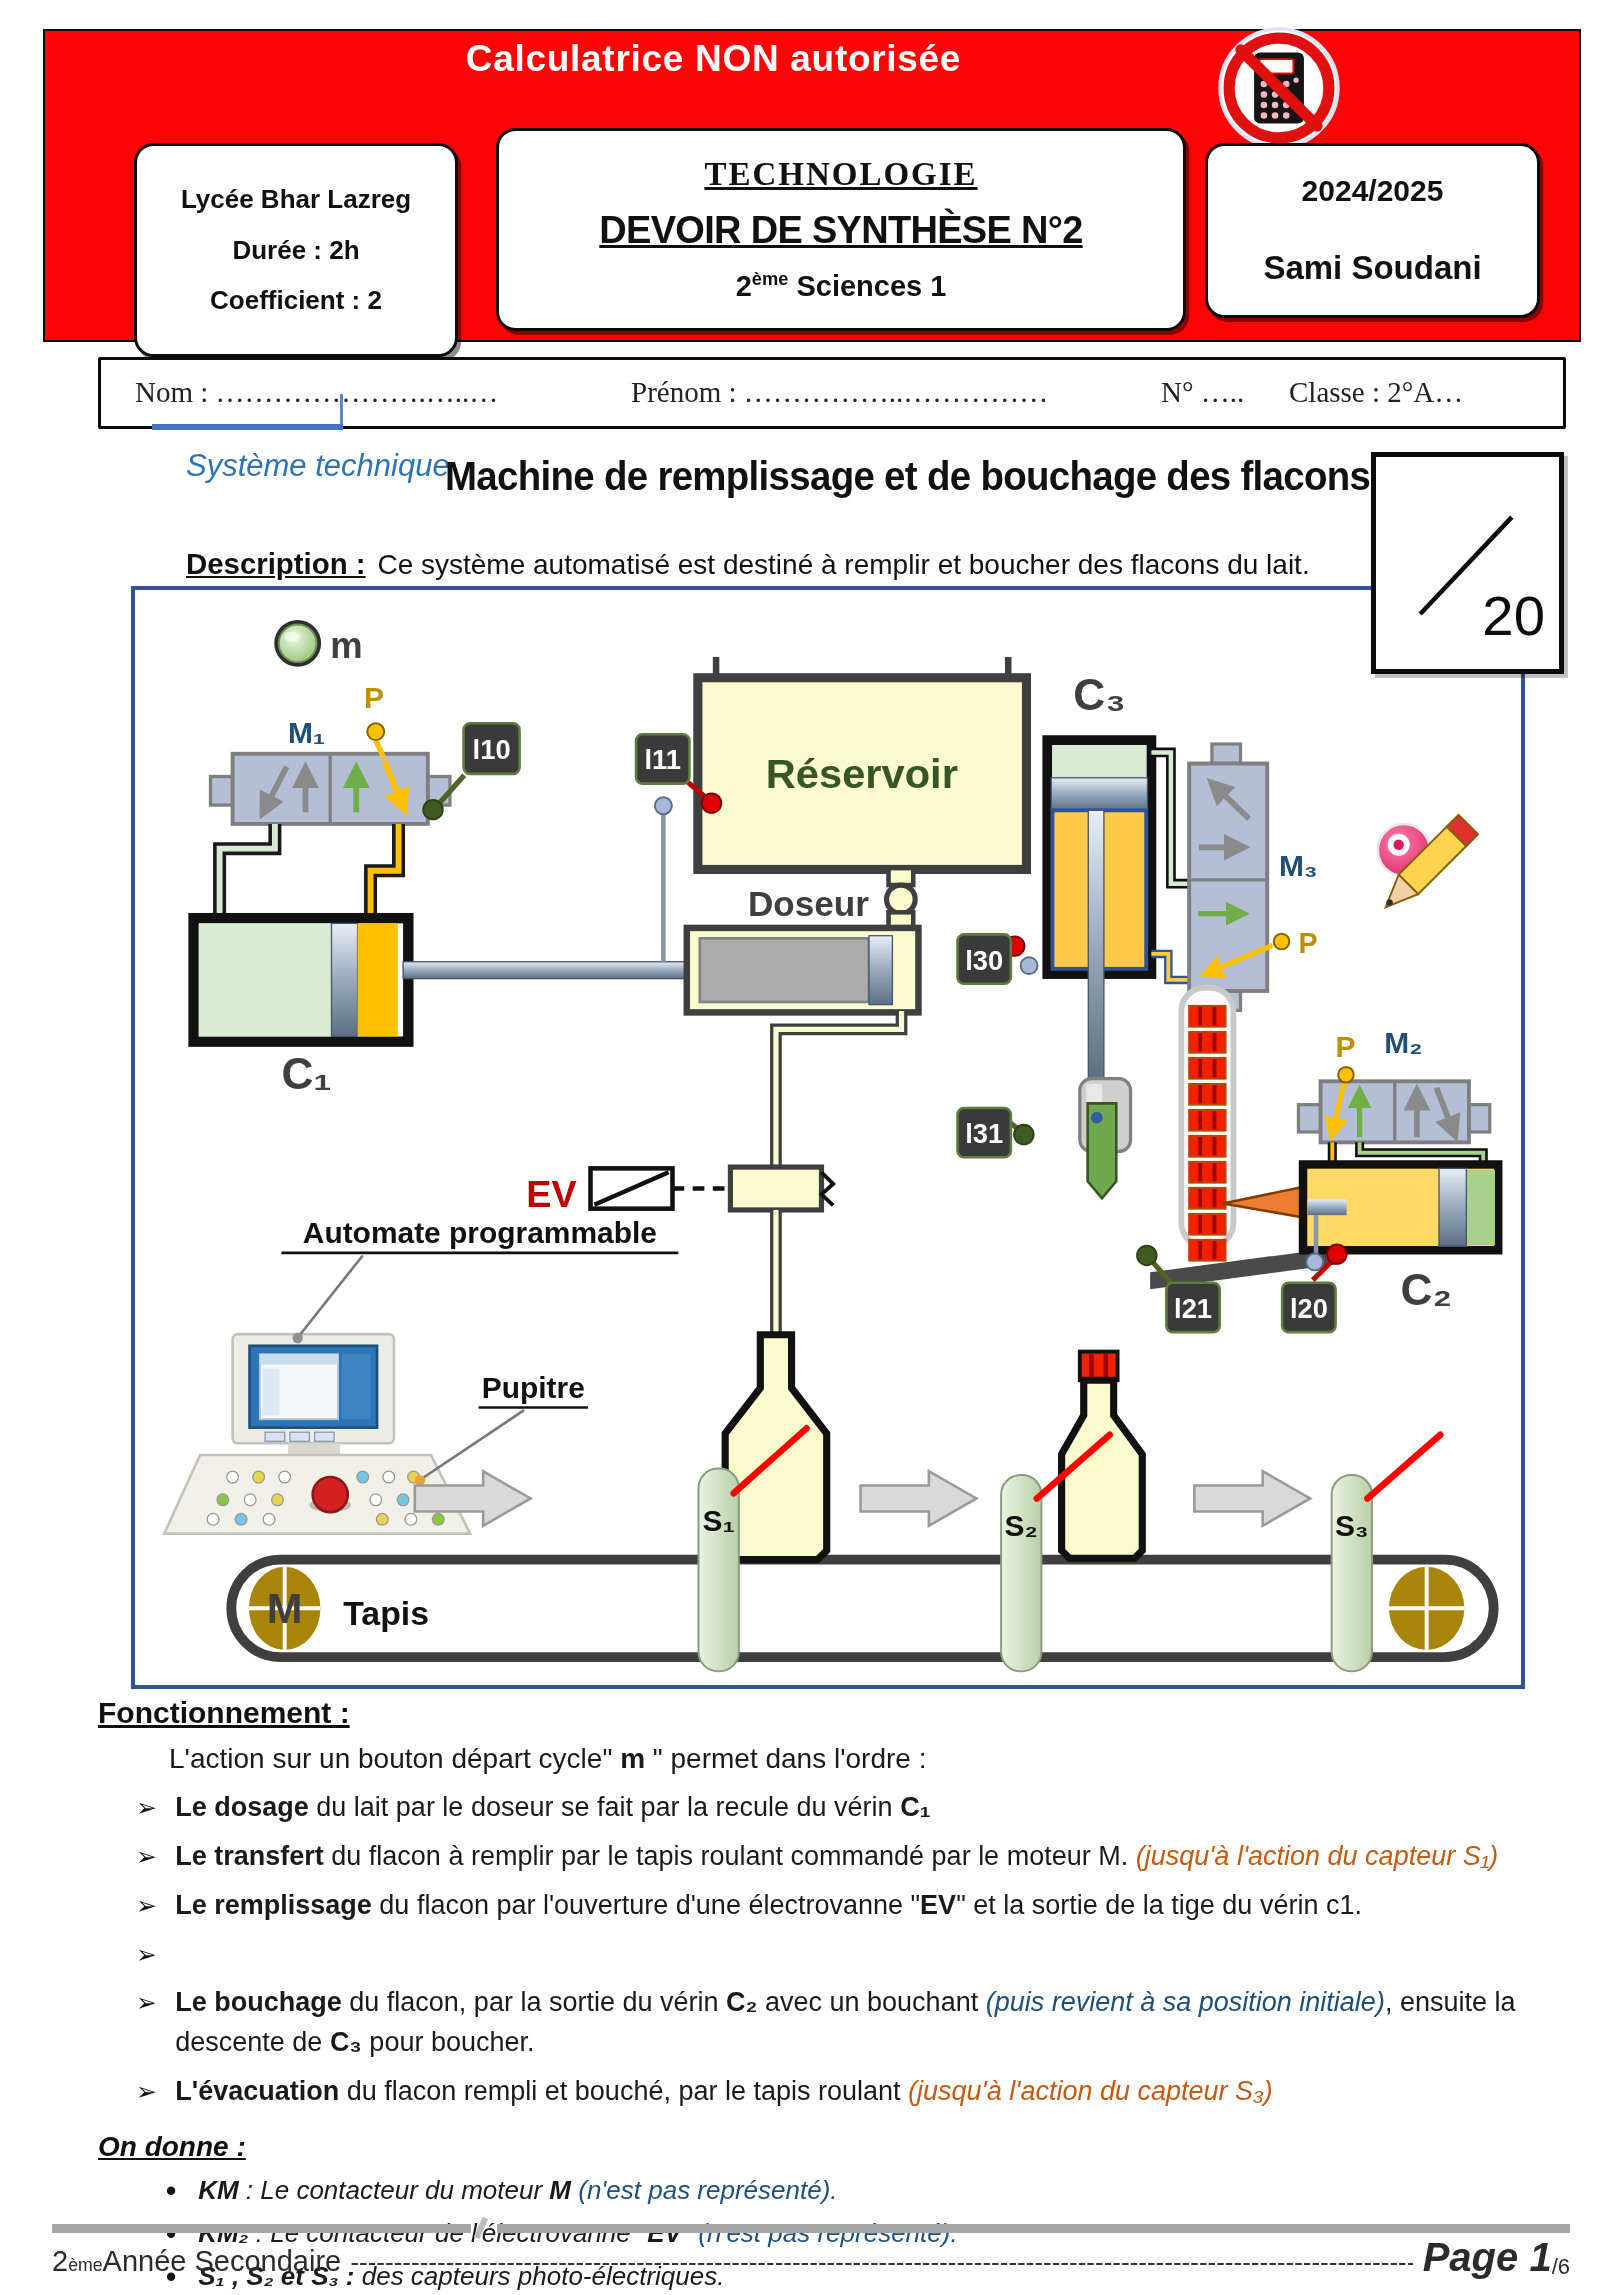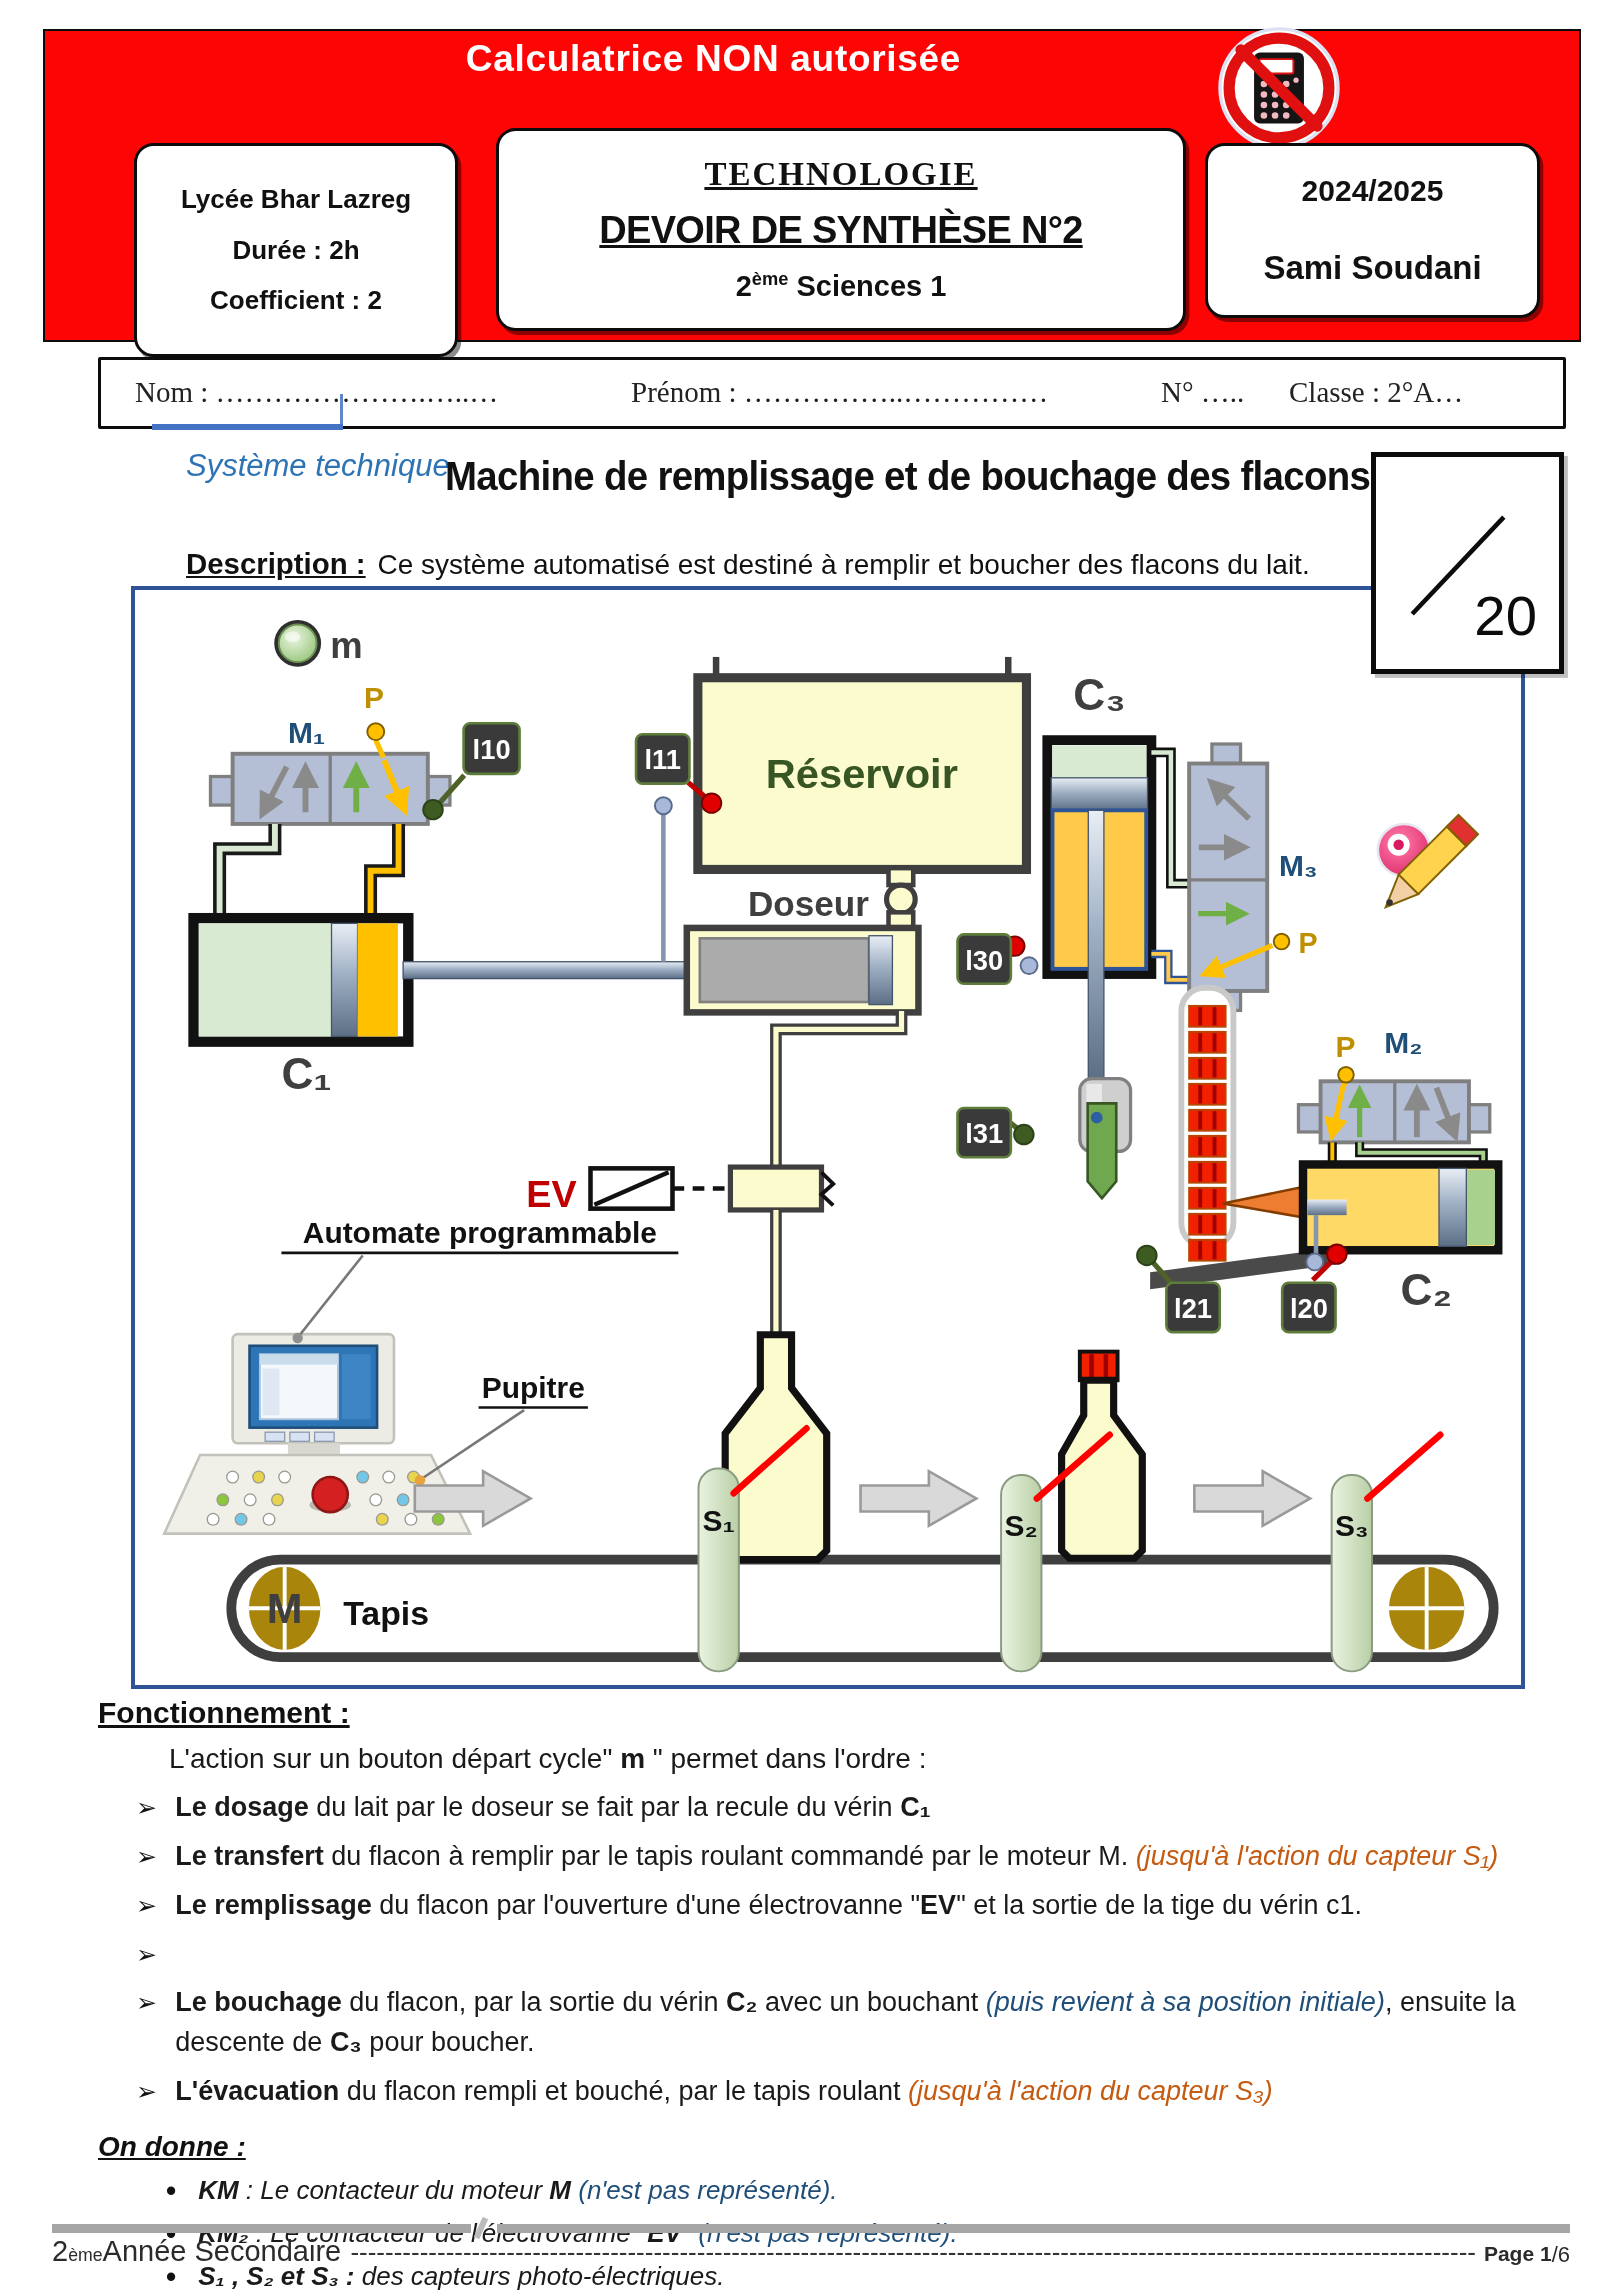--- a/index.html
+++ b/index.html
@@ -33,21 +33,21 @@
   .blue-mark{left:152px;top:424px;width:191px;height:5.9px;background:#4472C4;}
   .blue-tick{left:340px;top:394px;width:3.3px;height:30px;background:#4472C4;opacity:.85;}
 
   
   .sys-label{left:186px;top:448px;color:var(--steelblue);font-style:italic;font-size:31px;}
   .sys-title{left:445px;top:454px;font-weight:bold;font-size:40px;letter-spacing:-0.7px;transform:scaleX(.96);transform-origin:left;white-space:nowrap;}
   .desc-row{left:186px;top:547px;font-size:28px;white-space:nowrap;}
   .desc-label{font-weight:bold;font-size:29.4px;text-decoration:underline;margin-right:11.8px;}
 
   
-  .grade-box{left:1371px;top:452px;width:193px;height:222px;background:#fff;border:5.2px solid #0c0c0c;box-shadow:3.9px 3.9px 0 rgba(0,0,0,.25);z-index:5;}
+  .grade-box{left:1371px;top:452px;width:193px;height:222px;background:#fff;border:5.2px solid #0c0c0c;box-shadow:3.9px 3.9px 0 rgba(0,0,0,.25);z-index:5;padding-left:8px;}
 
   
   .diagram{left:131px;top:586px;width:1394px;height:1103px;border:4.6px solid #2F5496;background:#fff;}
   .diagram svg{position:absolute;left:0;top:0;width:100%;height:100%;}
   text{font-family:"Liberation Sans",sans-serif;}
 
   
   .fonc{left:98px;top:1696px;width:1479px;}
   .fonc h2{font-size:30px;text-decoration:underline;margin-bottom:13px;}
   .fonc .intro{font-size:28px;margin:0 0 11.8px 71px;}
@@ -63,21 +63,21 @@
   .seg-i{font-style:italic;color:#1a1a1a;}
   .seg-bi{font-style:italic;font-weight:bold;color:#1a1a1a;}
   .seg-bli{font-style:italic;color:var(--navy);}
 
   
   .foot-bar{top:2224px;height:8.5px;background:#A6A6A6;}
   .foot-slash{left:478px;top:2217px;width:5.9px;height:22px;background:#bcbcbc;transform:rotate(24deg);}
   .footer{left:52px;top:2235px;width:1518px;display:flex;align-items:baseline;font-size:29px;color:#2b2b2b;}
   .footer sup{font-size:17.7px;}
   .foot-dash{flex:1;overflow:hidden;white-space:nowrap;font-size:26px;margin:0 9.2px;color:#333;}
-  .foot-page{font-weight:bold;font-size:21px;}
+  .foot-page{font-weight:bold;font-size:40px;font-style:italic;}
   .foot-of{font-size:22px;align-self:flex-end;}
 </style>
 </head>
 <body>
 
 <div class="abs red-block"></div>
 <div class="abs banner-title">Calculatrice NON autorisée</div>
 
 <svg class="abs" style="left:1216px;top:25px" width="126" height="126" viewBox="0 0 192 192">
   <circle cx="96" cy="96" r="90" fill="#ffffff" stroke="#dde2f2" stroke-width="5"></circle>

